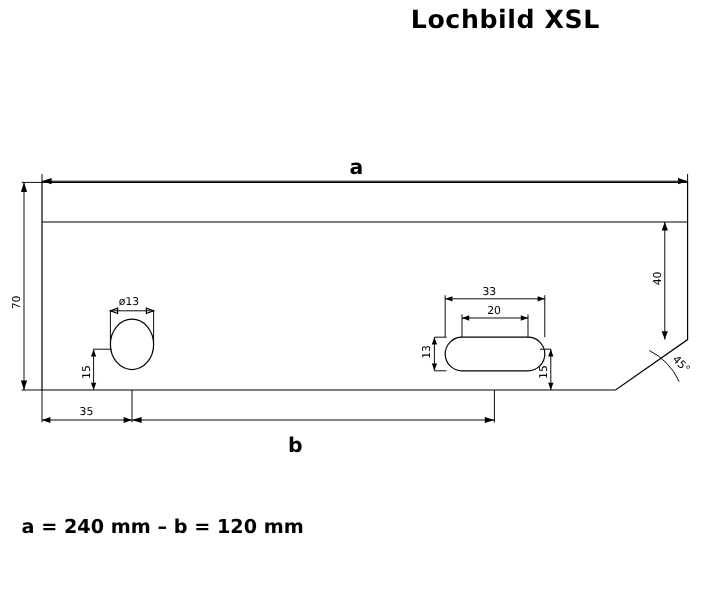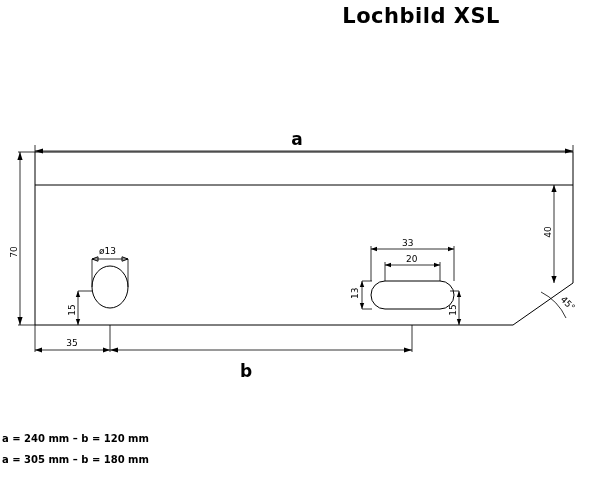--- a/index.html
+++ b/index.html
@@ -31,23 +31,23 @@
   }
   svg.drawing {
     position: absolute;
     left: 0;
     top: 0;
     width: 600px;
     height: 500px;
   }
   .legend {
     position: absolute;
-    left: 2px;
+    left: 18px;
     top: 428px;
-    font-size: 10px;
+    font-size: 16px;
     font-weight: bold;
     line-height: 21px;
   }
   .legend div {
     white-space: nowrap;
   }
   text {
     font-family: "DejaVu Sans", sans-serif;
     fill: #000000;
   }
@@ -159,16 +159,15 @@
     <path d="M110,350 l-7,-2.4 l0,4.8 z" fill="#000"></path>
     <text class="dimtext" x="72" y="346" text-anchor="middle">35</text>
 
     <path class="thin" d="M541,292 A 55 55 0 0 1 566,318"></path>
     <text class="dimtext" x="560" y="300" transform="rotate(45 560 300)">45°</text>
 
   </svg>
 
   <div class="legend">
     <div>a = 240 mm – b = 120 mm</div>
-    <div>a = 305 mm – b = 180 mm</div>
   </div>
 
 </div>
 
 </body></html>

